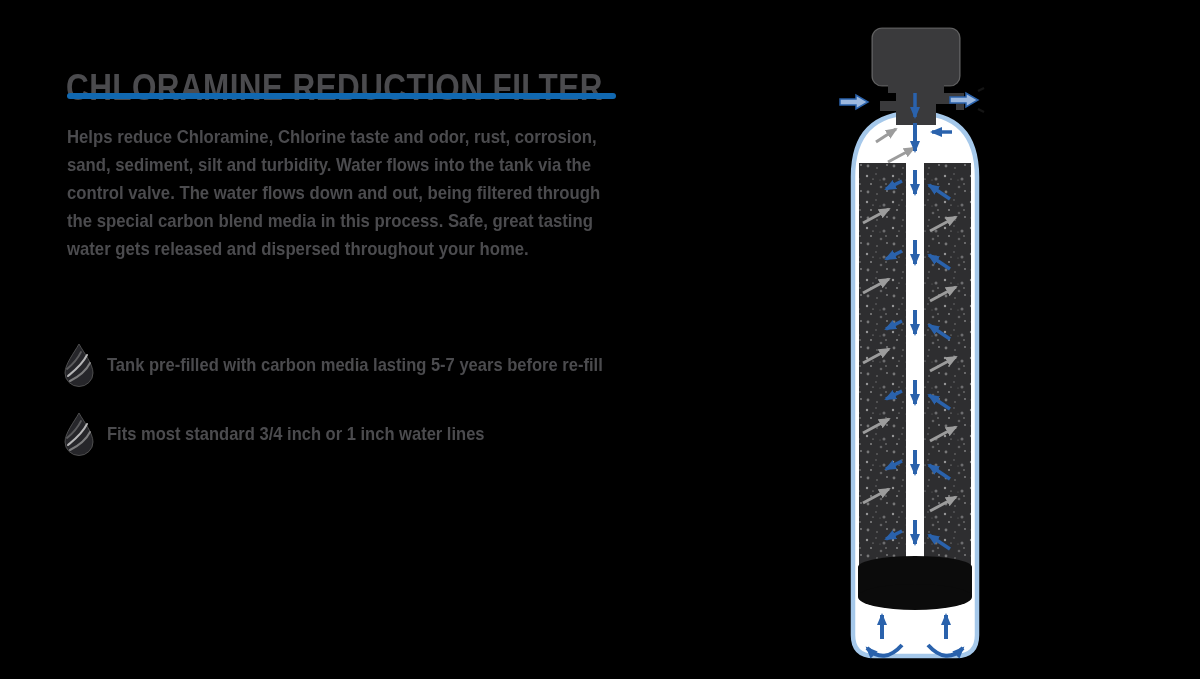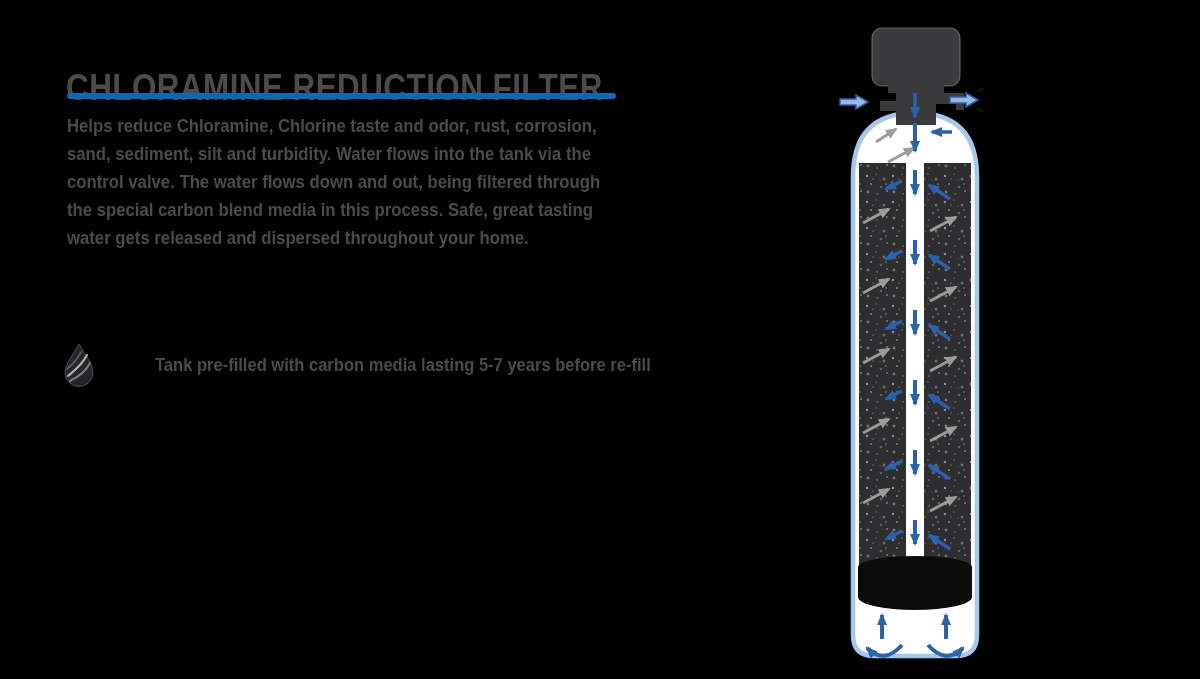--- a/index.html
+++ b/index.html
@@ -12,28 +12,28 @@
   .title{
     position:absolute;left:66px;top:42px;
     font-size:37px;font-weight:bold;letter-spacing:.5px;
     color:var(--text,#4b4b4e);
     transform:scaleX(.85);transform-origin:0 0;white-space:nowrap;
   }
   .rule{
     position:absolute;left:67px;top:93px;width:549px;height:6px;
     background:var(--accent-blue,#1168b0);border-radius:3px;
   }
-  .desc{position:absolute;left:67px;top:112px;}
+  .desc{position:absolute;left:67px;top:123px;}
   .desc .line{
     font-size:19px;font-weight:bold;line-height:28px;white-space:nowrap;
     color:var(--text,#4b4b4e);
     transform:scaleX(.88);transform-origin:0 50%;
   }
   .features{position:absolute;left:62px;top:330px;}
-  .feature{display:flex;align-items:center;height:69px;gap:48px;}
+  .feature{display:flex;align-items:center;height:69px;}
   .feature .dropicon{width:34px;height:44px;flex:0 0 34px;margin-right:11px;}
   .feature .ftext{
     font-size:19px;font-weight:bold;white-space:nowrap;
     color:var(--text,#4b4b4e);
     transform:scaleX(.87);transform-origin:0 50%;
   }
   
   .drop-body{fill:#26262a;stroke:#5a5a5a;stroke-width:.8;}
   .swirl1{fill:none;stroke:#e6e6e6;stroke-width:2;opacity:.75;stroke-linecap:round;}
   .swirl2{fill:none;stroke:#b5b5b5;stroke-width:2;opacity:.6;stroke-linecap:round;}
@@ -72,20 +72,29 @@
 
   <div class="features">
     <div class="feature">
       <svg class="dropicon" viewBox="0 0 34 44">
         <path class="drop-body" d="M17,1 C22,10 31,21 31,30 A14,13.5 0 0 1 3,30 C3,21 12,10 17,1 Z"></path>
         <path class="swirl3" d="M5,26 C10,22 15,17 19,9"></path>
         <path class="swirl1" d="M6,33 C12,28 20,22 25,12"></path>
         <path class="swirl2" d="M8,38 C16,34 24,28 28,20"></path>
       </svg>
       <span class="ftext">Tank pre-filled with carbon media lasting 5-7 years before re-fill</span>
+    </div>
+    <div class="feature">
+      <svg class="dropicon" viewBox="0 0 34 44">
+        <path class="drop-body" d="M17,1 C22,10 31,21 31,30 A14,13.5 0 0 1 3,30 C3,21 12,10 17,1 Z"></path>
+        <path class="swirl3" d="M5,26 C10,22 15,17 19,9"></path>
+        <path class="swirl1" d="M6,33 C12,28 20,22 25,12"></path>
+        <path class="swirl2" d="M8,38 C16,34 24,28 28,20"></path>
+      </svg>
+      <span class="ftext">Fits most standard 3/4 inch or 1 inch water lines</span>
     </div>
   </div>
 
   <div class="tankwrap">
     <svg width="156" height="660" viewBox="0 0 156 660">
       <defs>
         <pattern id="speckle" width="26" height="26" patternUnits="userSpaceOnUse">
           <rect width="26" height="26" fill="#2e2e30"></rect>
           <circle cx="3" cy="5" r="1.2" fill="#ffffff" opacity="0.5"></circle>
           <circle cx="12" cy="3" r="0.8" fill="#cccccc" opacity="0.4"></circle>

